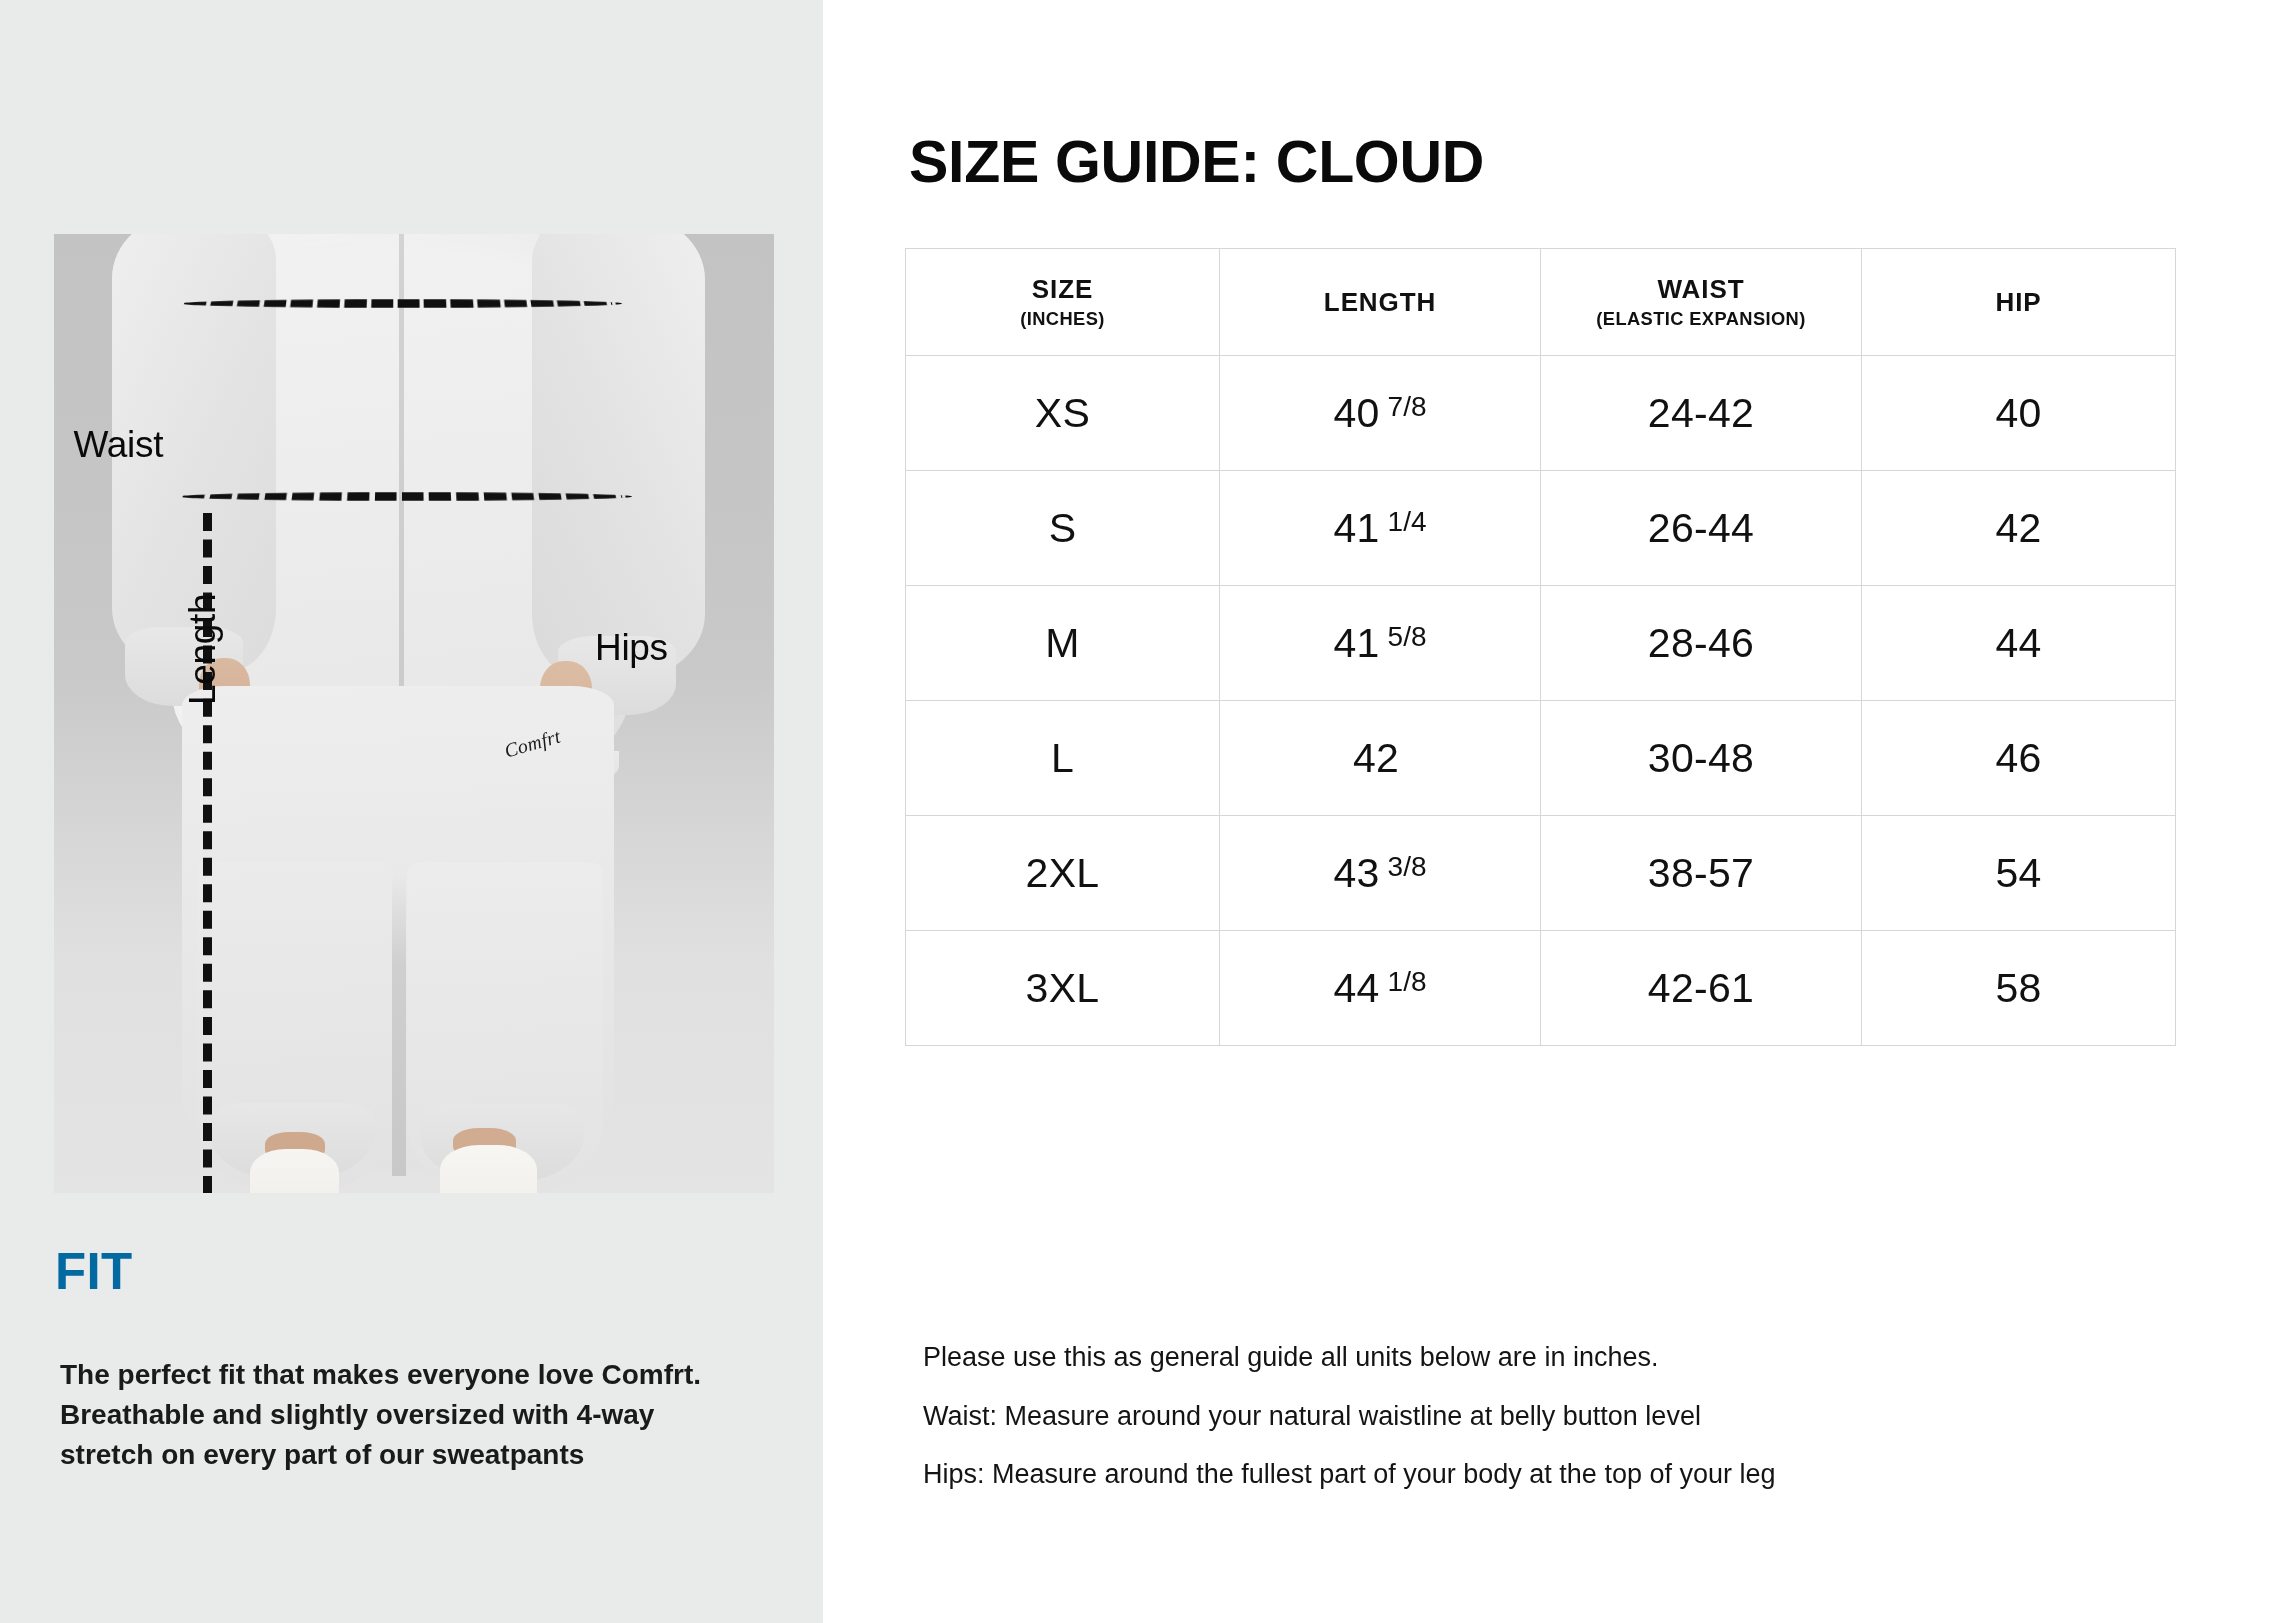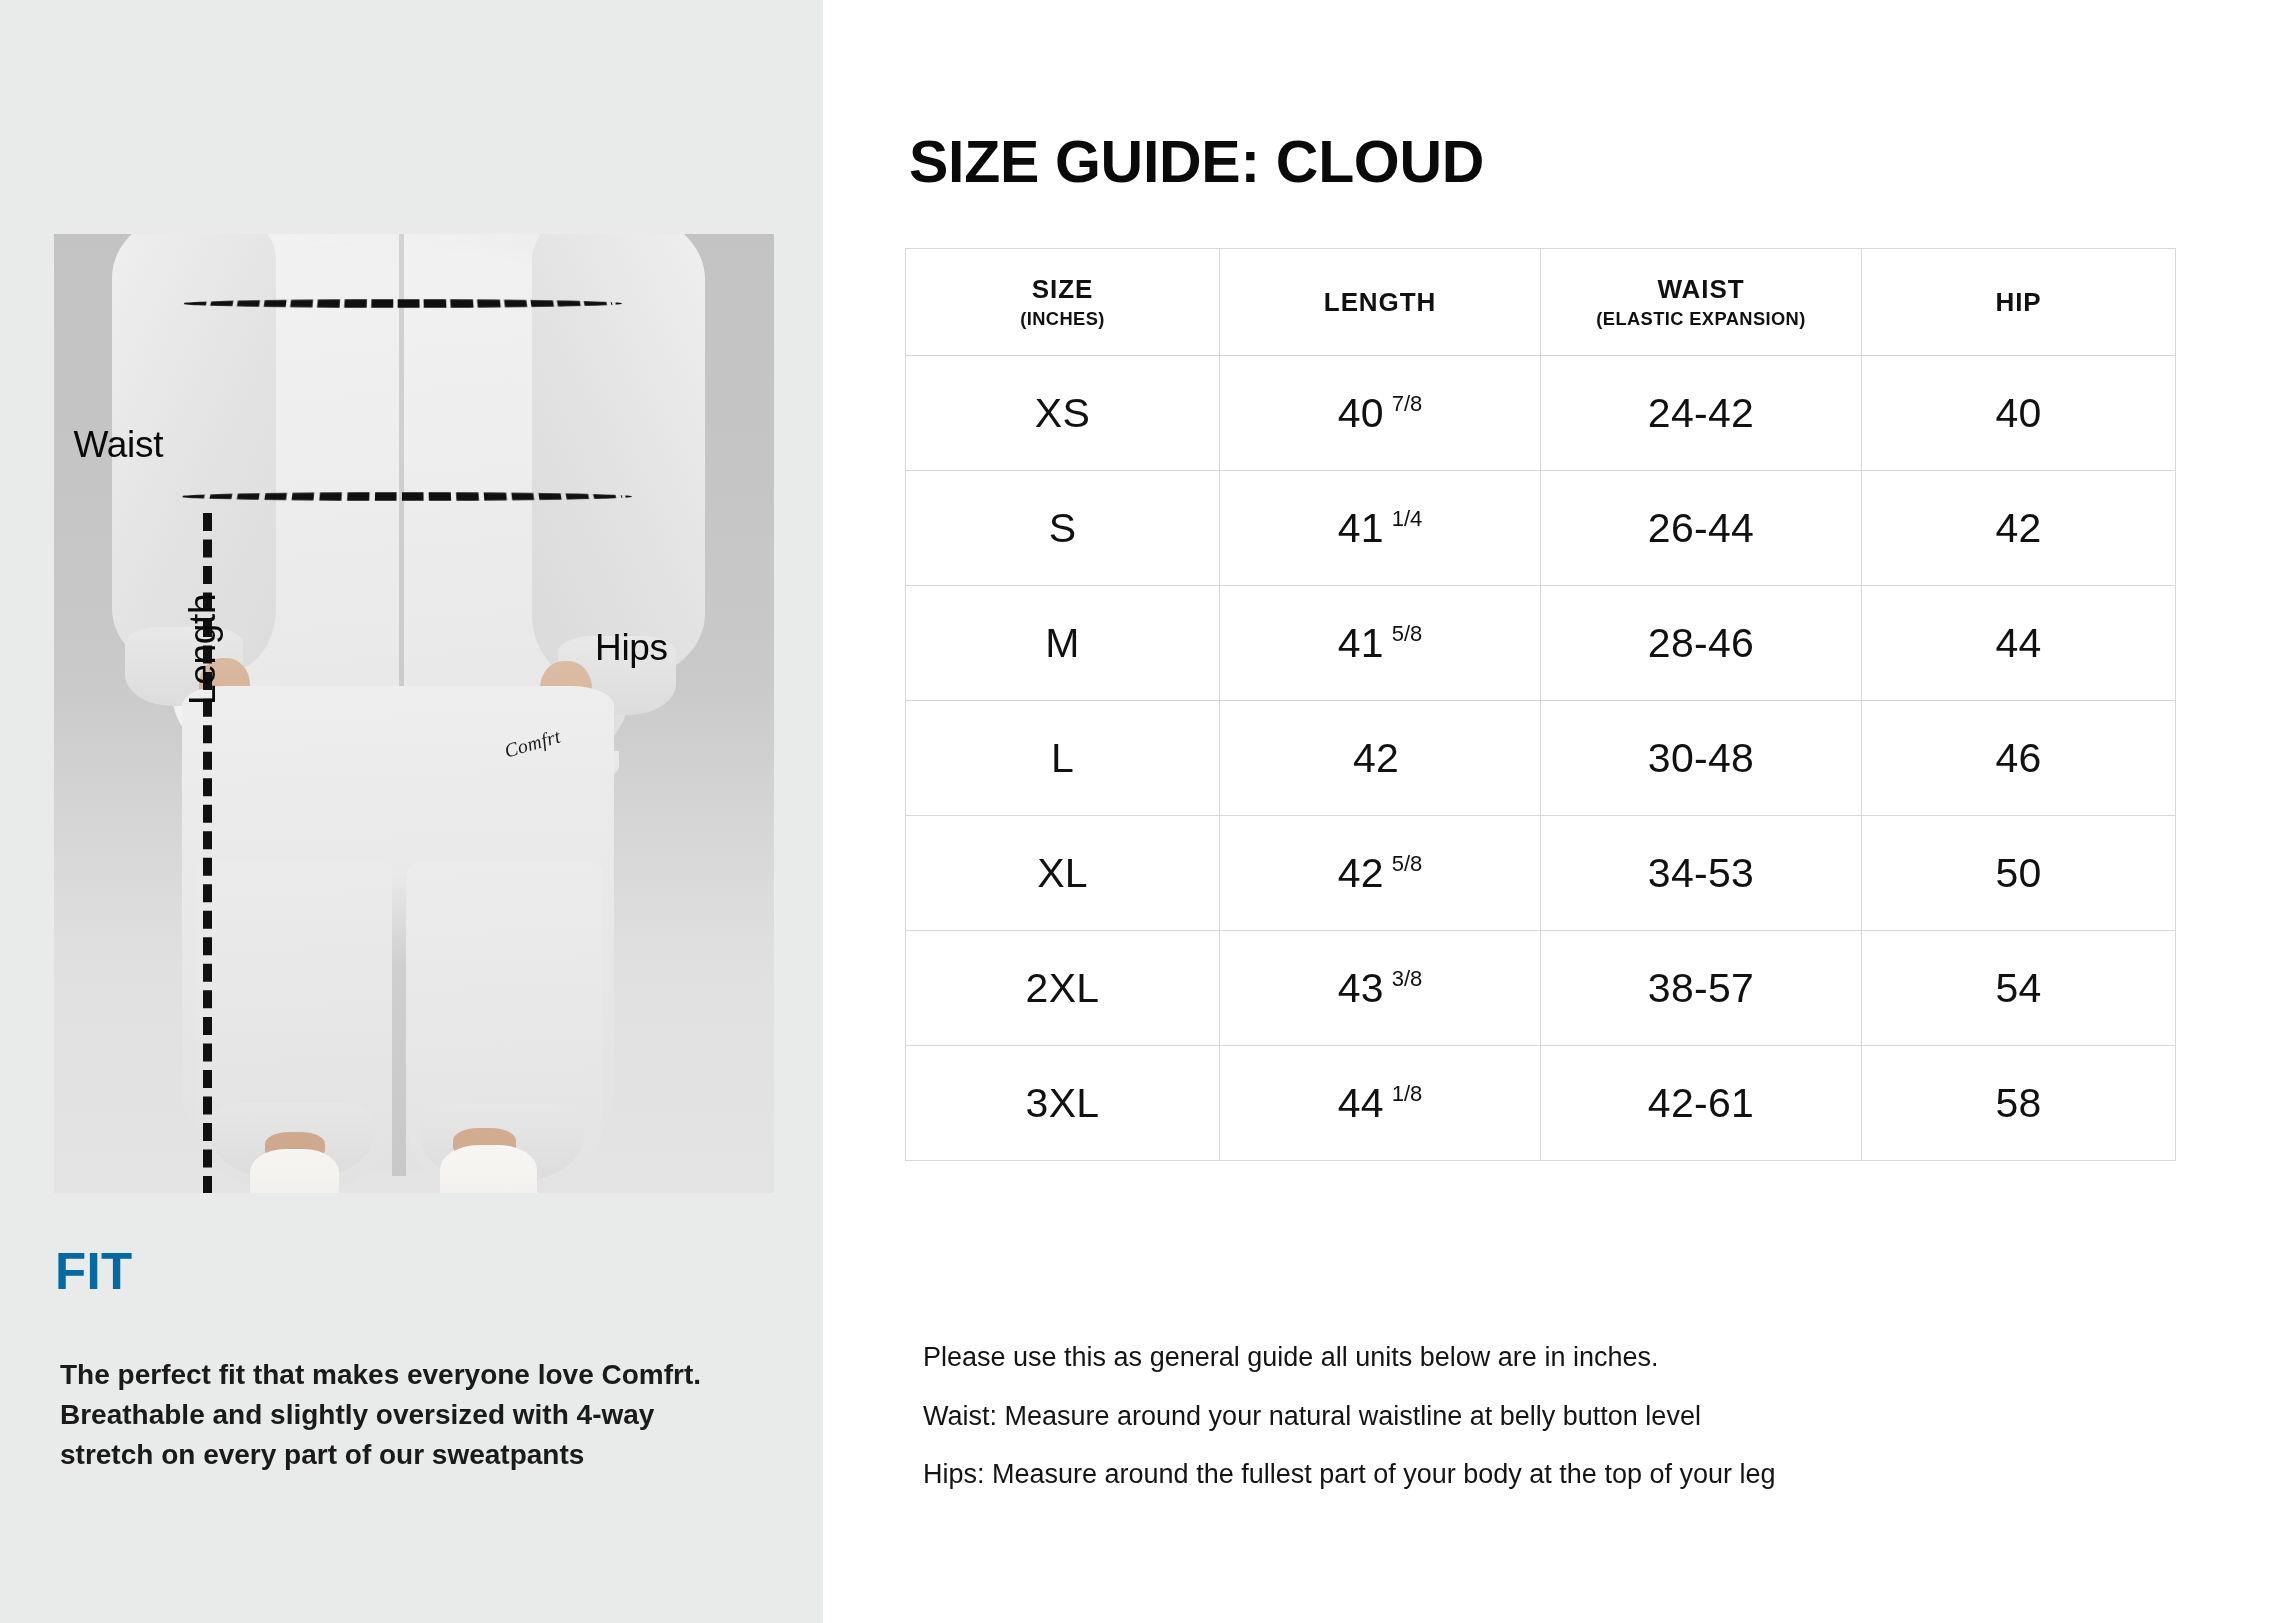--- a/index.html
+++ b/index.html
@@ -284,21 +284,21 @@
     font-weight: 400;
     letter-spacing: 0.3px;
   }
   .len-wrap {
     display: inline-flex;
     align-items: flex-start;
     justify-content: center;
     gap: 7.9px;
   }
   .len-frac {
-    font-size: 22px;
+    font-size: 28px;
     line-height: 1;
     position: relative;
     top: 3.9px;
     letter-spacing: 0;
   }
 
   
   .measure-heading {
     position: absolute;
     left: 82px; top: 1243px;
@@ -428,31 +428,20 @@
           <td>
             <span class="len-wrap">
               <span class="cell-val">42</span>
               <span class="len-frac"></span>
             </span>
           </td>
           <td class="cell-val">30-48</td>
           <td class="cell-val">46</td>
         </tr>
         <tr>
-          <td class="cell-val">XL</td>
-          <td>
-            <span class="len-wrap">
-              <span class="cell-val">42</span>
-              <span class="len-frac">5/8</span>
-            </span>
-          </td>
-          <td class="cell-val">34-53</td>
-          <td class="cell-val">50</td>
-        </tr>
-        <tr>
           <td class="cell-val">2XL</td>
           <td>
             <span class="len-wrap">
               <span class="cell-val">43</span>
               <span class="len-frac">3/8</span>
             </span>
           </td>
           <td class="cell-val">38-57</td>
           <td class="cell-val">54</td>
         </tr>

